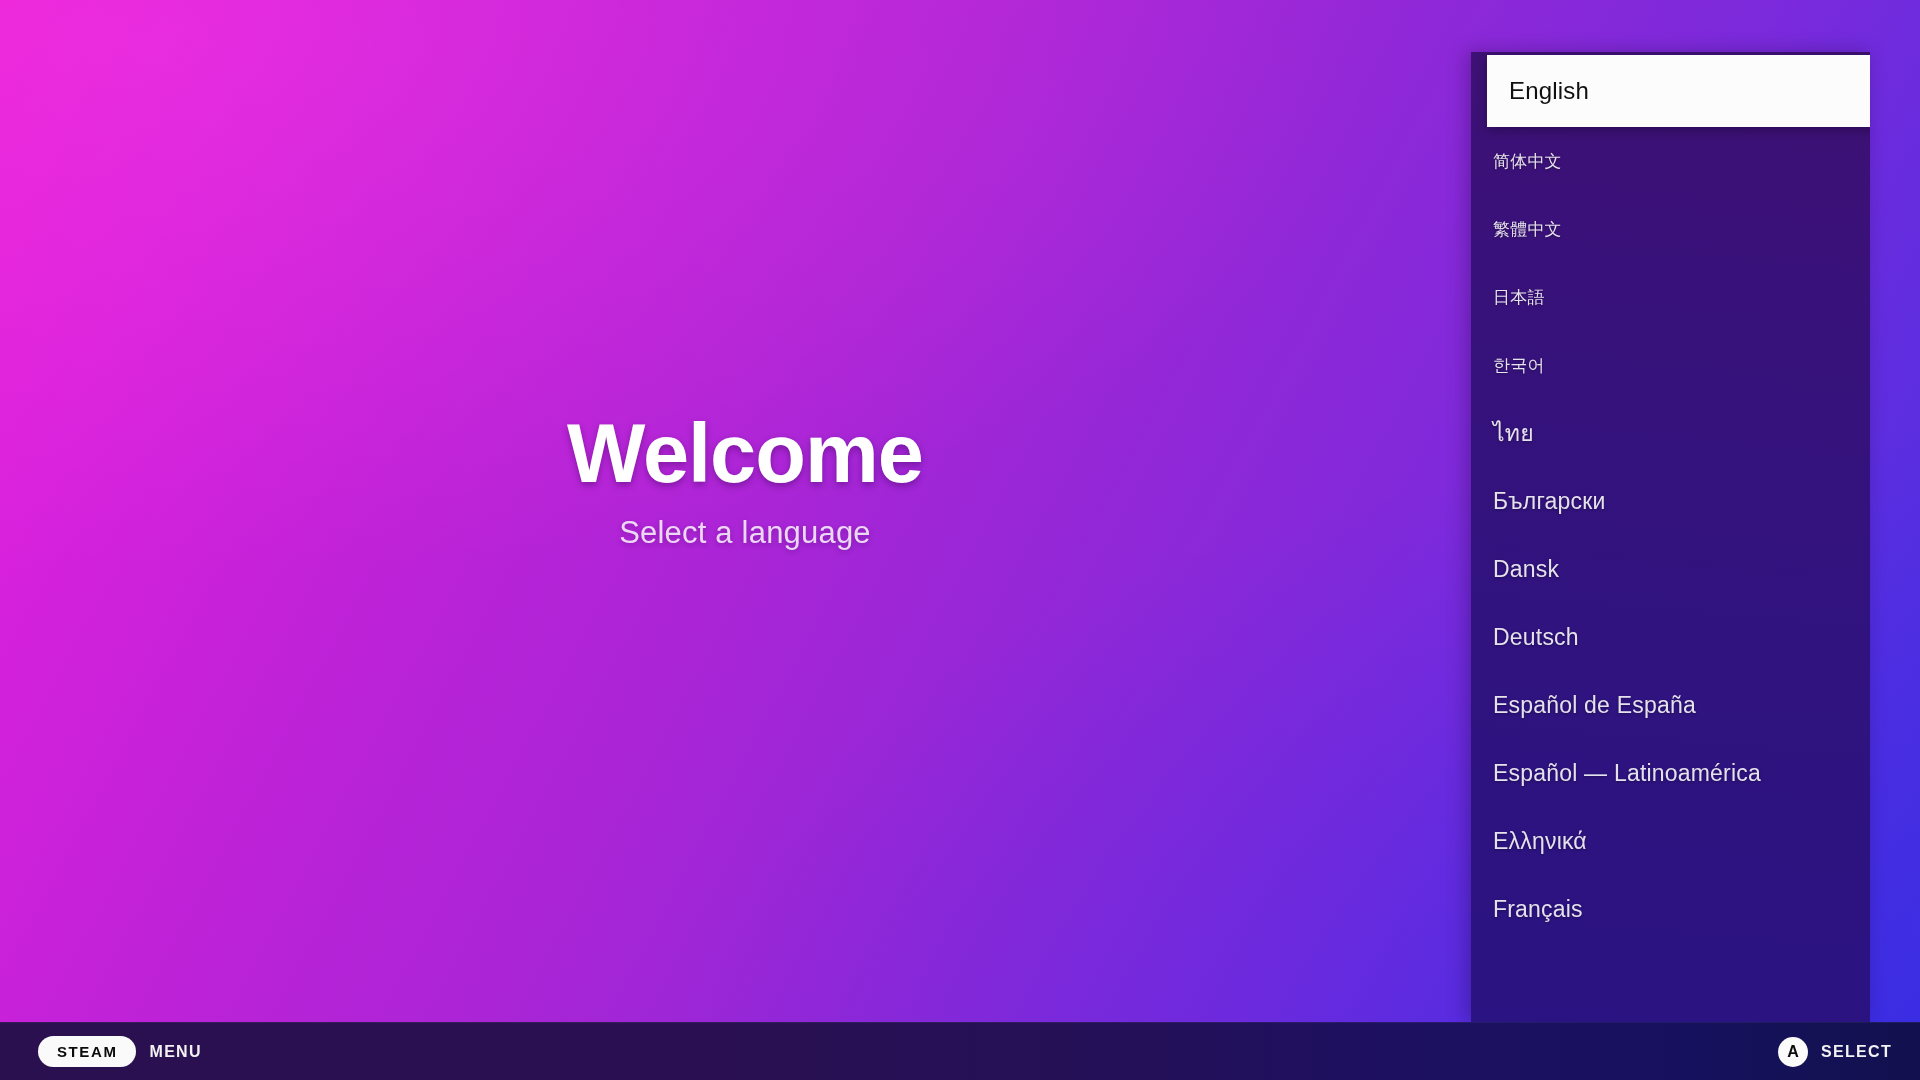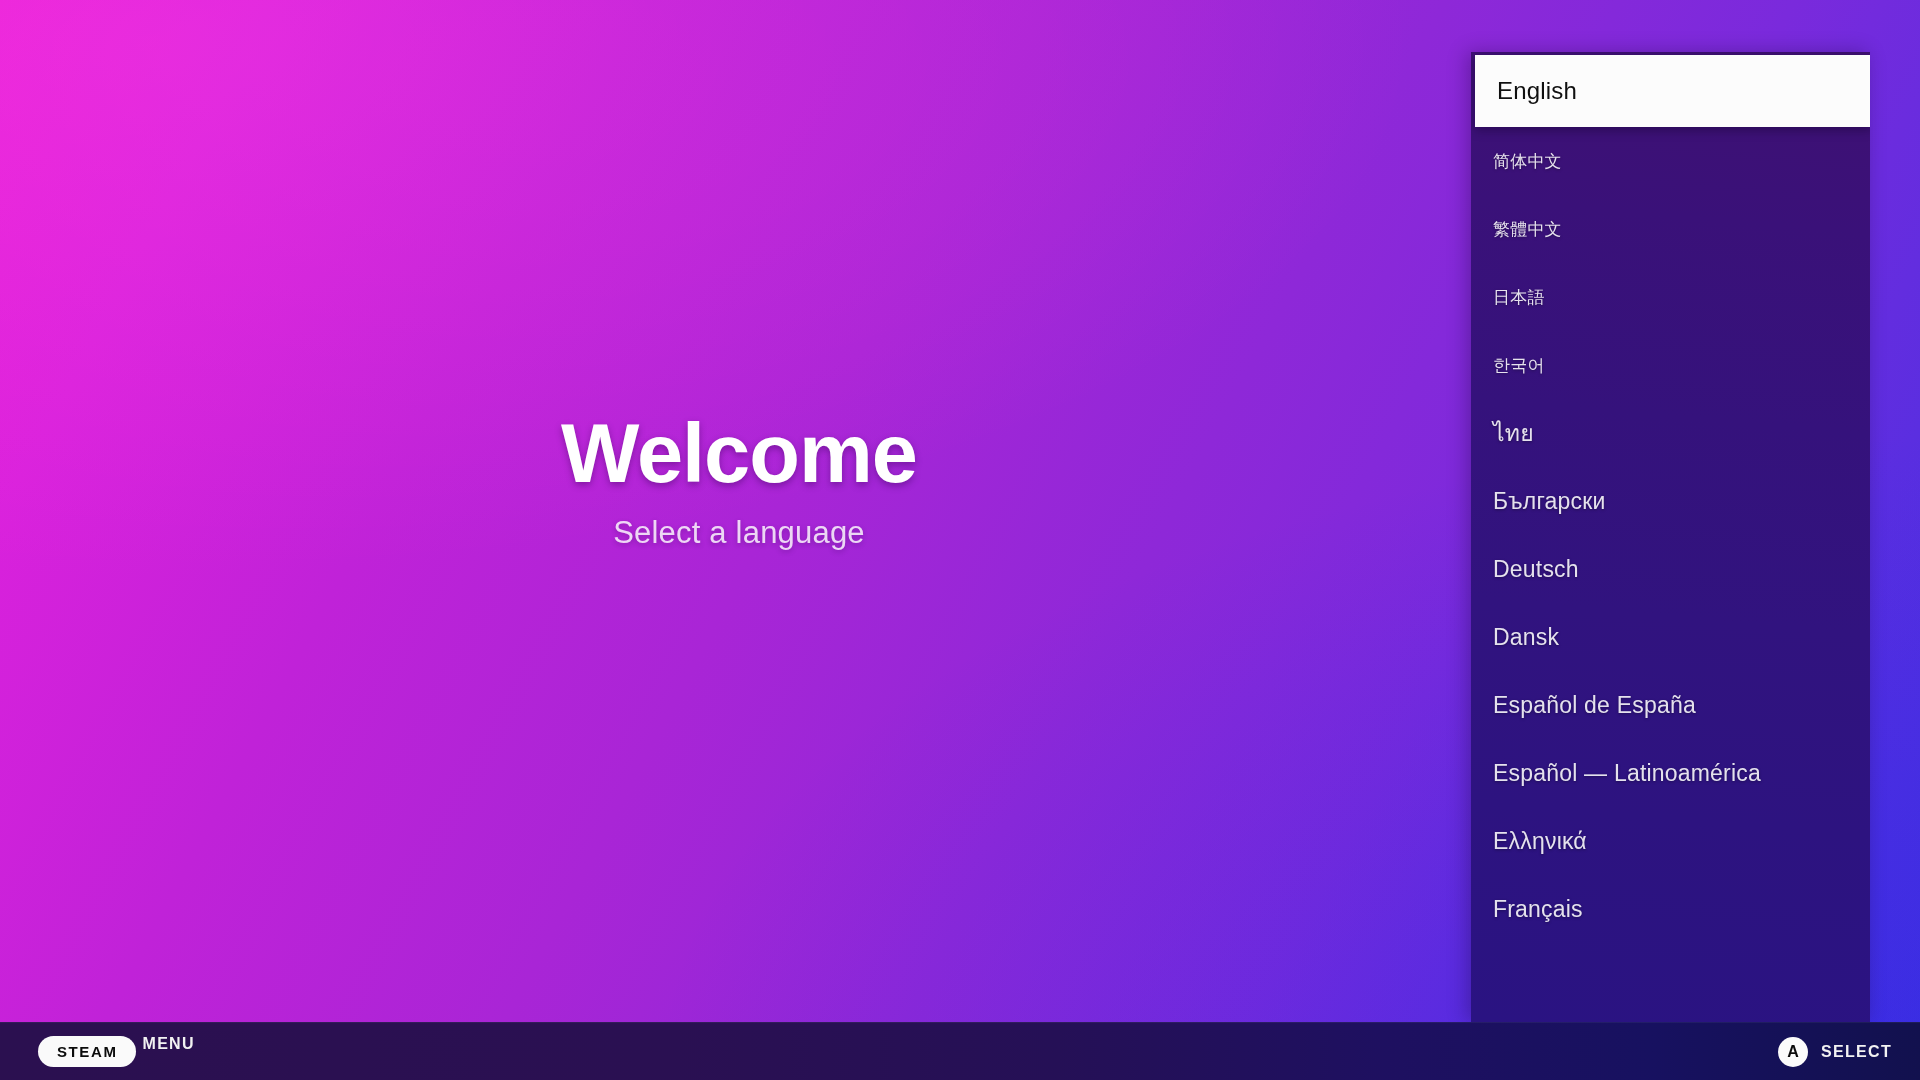--- a/index.html
+++ b/index.html
@@ -33,21 +33,21 @@
   .bg-sheen {
     position:absolute; inset:0;
     background:
       radial-gradient(120% 90% at 8% 4%, rgba(255,70,230,0.30) 0%, rgba(255,70,230,0) 55%),
       radial-gradient(110% 100% at 100% 100%, rgba(40,40,230,0.38) 0%, rgba(40,40,230,0) 60%);
   }
 
   
   .welcome-wrap {
     position:absolute;
-    left:4px; top:0;
+    left:10px; top:0;
     width:1470px; height:1022px;
     display:flex;
     flex-direction:column;
     align-items:center;
     justify-content:center;
     padding-bottom:60px;
   }
   .welcome-title {
     font-size:83px;
     font-weight:bold;
@@ -94,21 +94,21 @@
     font-weight:400;
     color:rgba(255,255,255,0.88);
     letter-spacing:0.2px;
     white-space:nowrap;
     text-shadow:0 1px 3px rgba(0,0,0,0.35);
   }
   .lang-item.cjk { font-size:17px; }
   .lang-item.selected {
     position:relative;
     height:72px;
-    margin-left:4px;
+    margin-left:16px;
     width:397px;
     background:#FCFCFC;
     color:#101010;
     text-shadow:none;
     font-size:24px;
     box-shadow:0 3px 10px rgba(20,0,45,0.45);
   }
 
   
   .bottom-bar {
@@ -121,21 +121,21 @@
     padding:0 28px 0 38px;
     background:linear-gradient(90deg,
       #2B1050 0%,
       #2A1052 35%,
       #251056 55%,
       #1E1060 72%,
       #171160 86%,
       #12114E 100%);
     border-top:1px solid rgba(255,255,255,0.05);
   }
-  .bb-left { display:flex; align-items:flex-start; gap:7px; }
+  .bb-left { display:flex; align-items:center; gap:14px; }
   .bb-right { display:flex; align-items:center; gap:13px; }
 
   .steam-pill {
     background:#FAFAFA;
     color:#0B0B0B;
     border-radius:999px;
     font-size:15px;
     font-weight:bold;
     letter-spacing:1.6px;
     padding:8px 18px 8px 19px;
@@ -176,22 +176,22 @@
 
   <div class="lang-panel">
     <div class="lang-list" id="lang-list">
         <div class="lang-item selected">English</div>
         <div class="lang-item cjk">简体中文</div>
         <div class="lang-item cjk">繁體中文</div>
         <div class="lang-item cjk">日本語</div>
         <div class="lang-item cjk">한국어</div>
         <div class="lang-item">ไทย</div>
         <div class="lang-item">Български</div>
+        <div class="lang-item">Dansk</div>
         <div class="lang-item">Deutsch</div>
-        <div class="lang-item">Dansk</div>
         <div class="lang-item">Español de España</div>
         <div class="lang-item">Español — Latinoamérica</div>
         <div class="lang-item">Ελληνικά</div>
         <div class="lang-item">Français</div>
       </div>
   </div>
 
   <div class="bottom-bar">
     <div class="bb-left">
       <div class="steam-pill">STEAM</div>

